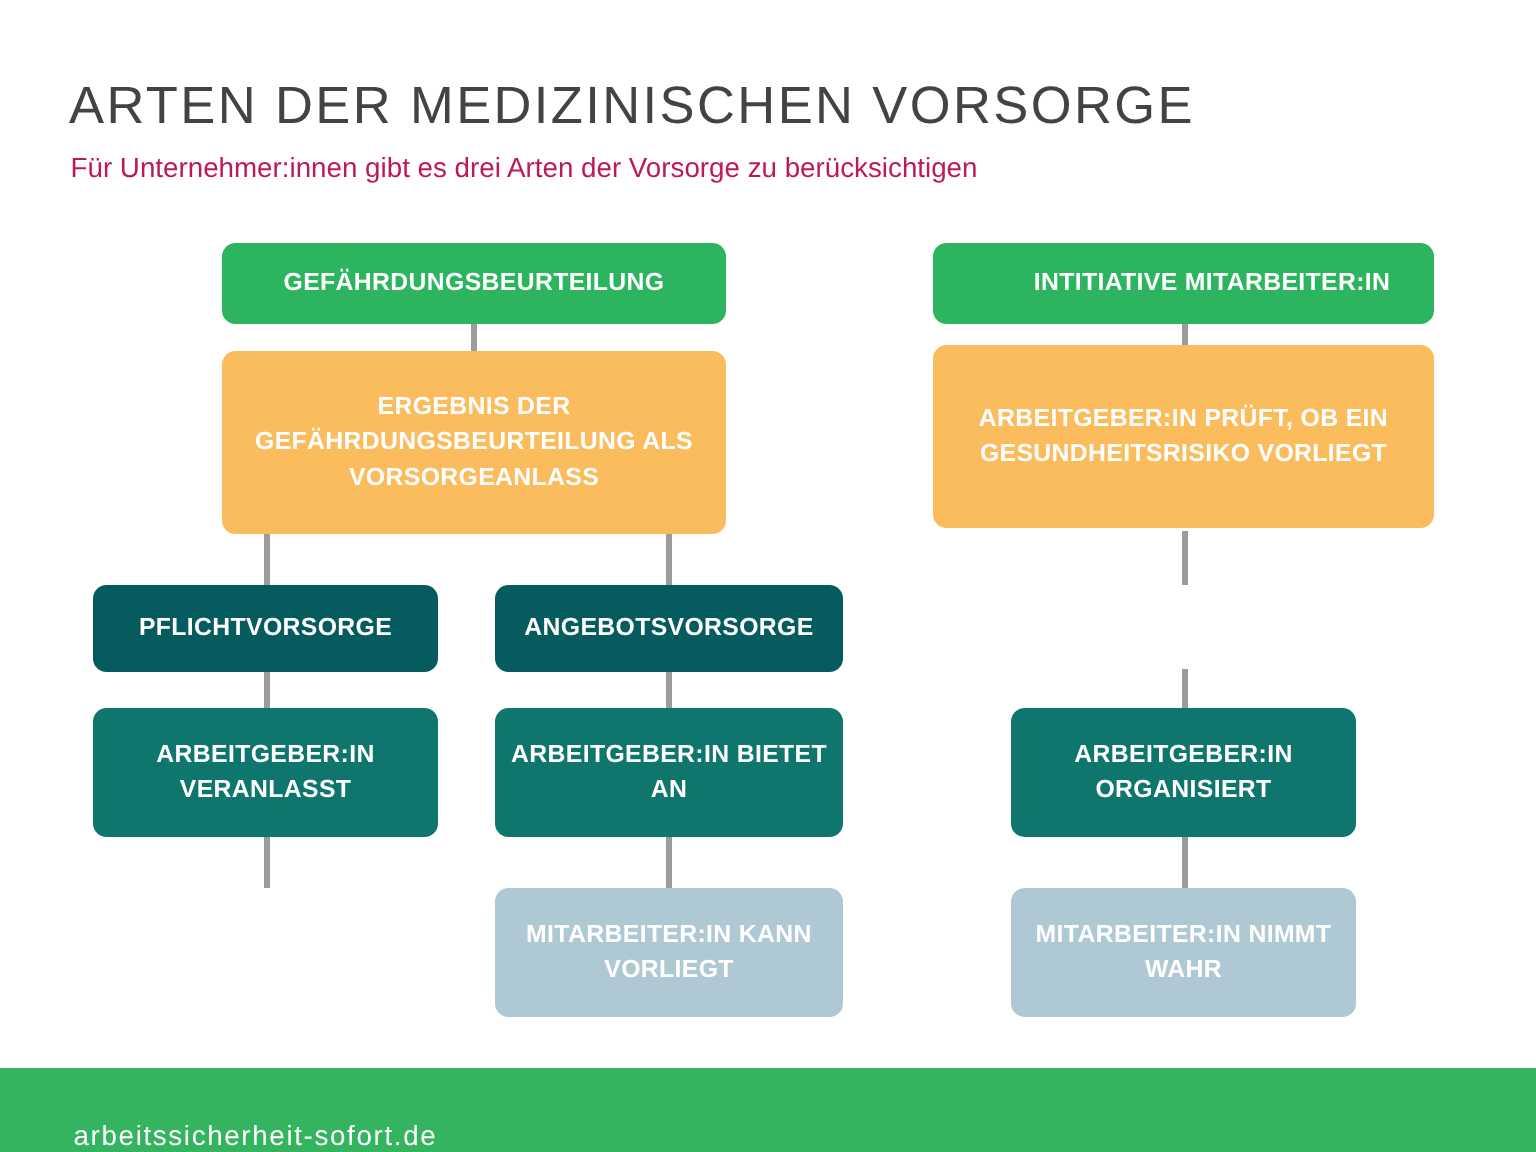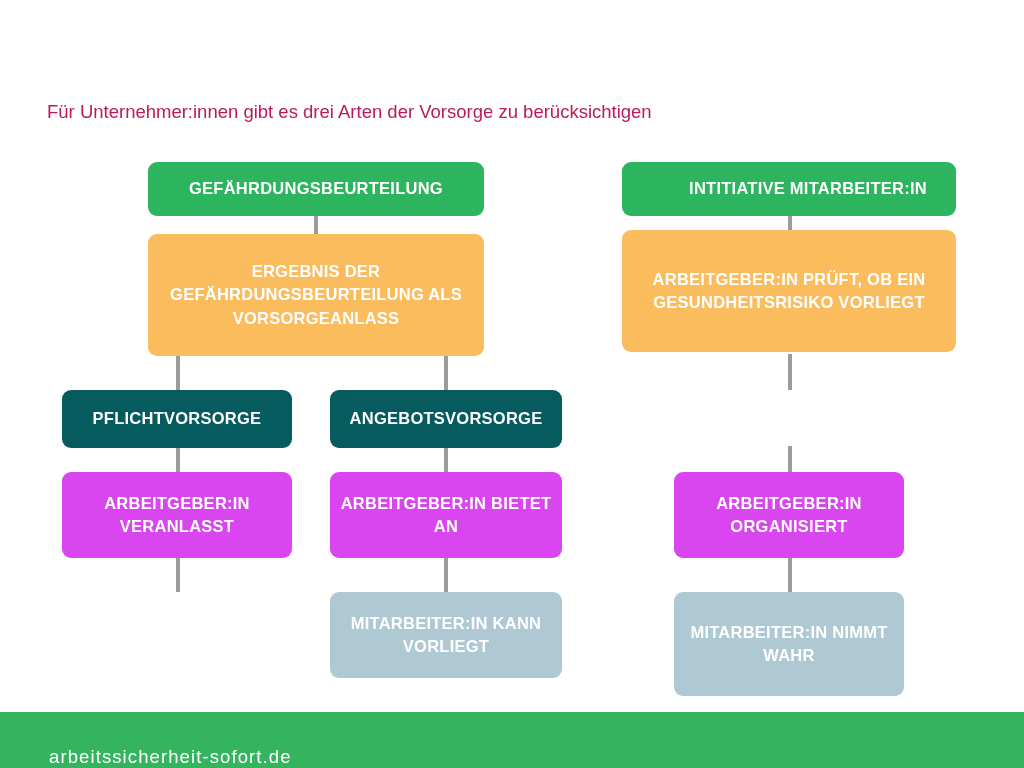--- a/index.html
+++ b/index.html
@@ -65,21 +65,21 @@
     font-weight: bold;
     font-size: 16.5px;
     letter-spacing: 0.25px;
     line-height: 1.42;
     padding: 4px 10px;
     z-index: 2;
   }
   .node.green   { background: #2db45f; }
   .node.orange  { background: #fbbc5e; }
   .node.dark    { background: #065b5f; }
-  .node.teal    { background: #d946ef; }
+  .node.teal    { background: #0f766e; }
   .node.light   { background: #afc9d4; }
 
   .node .node-text { display: block; }
 
   
   .footer {
     position: absolute;
     left: 0;
     top: 712px;
     width: 1024px;
@@ -94,20 +94,21 @@
     font-size: 18.5px;
     letter-spacing: 1.1px;
     font-weight: 400;
   }
 </style>
 </head>
 <body>
 
 <div id="canvas">
 
+  <div class="title">ARTEN DER MEDIZINISCHEN VORSORGE</div>
   <div class="subtitle">Für Unternehmer:innen gibt es drei Arten der Vorsorge zu berücksichtigen</div>
 
   <div class="connector" style="left:314px; top:214px; height:28px;"></div>
 
   <div class="connector" style="left:176px; top:354px; height:36px;"></div>
 
   <div class="connector" style="left:444px; top:354px; height:36px;"></div>
 
   <div class="connector" style="left:176px; top:446px; height:28px;"></div>
 
@@ -160,21 +161,21 @@
 
   <div class="node orange" style="left:622px; top:230px; width:334px; height:122px;">
     <span class="node-text">ARBEITGEBER:IN PRÜFT, OB EIN GESUNDHEITSRISIKO VORLIEGT</span>
   </div>
 
 
   <div class="node teal" style="left:674px; top:472px; width:230px; height:86px;">
     <span class="node-text">ARBEITGEBER:IN ORGANISIERT</span>
   </div>
 
-  <div class="node light" style="left:674px; top:592px; width:230px; height:104px;">
+  <div class="node light" style="left:674px; top:592px; width:230px; height:86px;">
     <span class="node-text">MITARBEITER:IN NIMMT WAHR</span>
   </div>
 
   <div class="footer">
     <span class="footer-text">arbeitssicherheit-sofort.de</span>
   </div>
 
 </div>
 
 </body></html>

